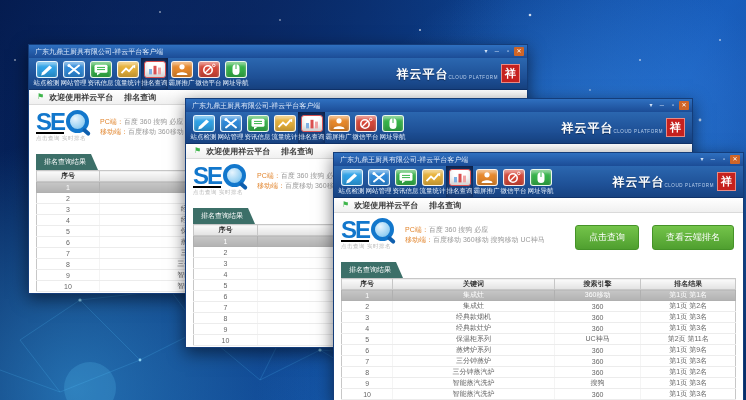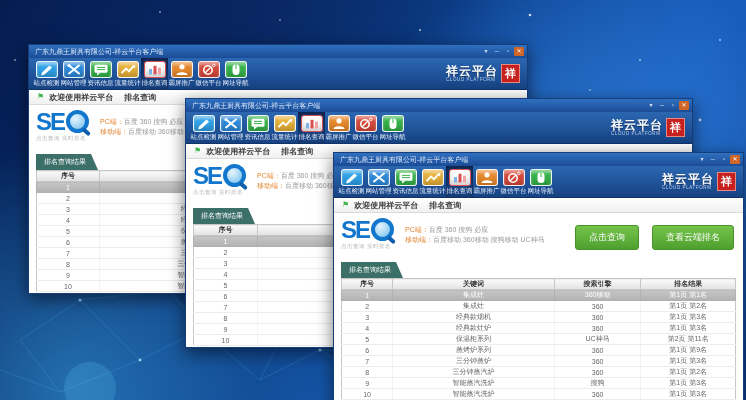--- a/index.html
+++ b/index.html
@@ -44,38 +44,38 @@
   .tool{width:27px;display:flex;flex-direction:column;align-items:center;justify-content:center;
     gap:1px;cursor:pointer;padding:2px 0 1px;}
   .tool.selected{background:linear-gradient(#142f60,#1d4a8c);box-shadow:inset 0 0 5px rgba(0,0,20,.5);}
   .tool-icon{width:20px;height:15px;border-radius:3px;display:flex;align-items:center;justify-content:center;
     border:1px solid rgba(255,255,255,.9);
     box-shadow:inset 0 3px 3px rgba(255,255,255,.45), inset 0 -4px 5px rgba(0,0,0,.18);}
   .tool-icon svg{width:20px;height:15px;display:block;}
   .tool-label{font-size:6.5px;color:#e9f2fd;white-space:nowrap;}
 
   .brand{display:flex;align-items:center;gap:3px;}
-  .brand-text{display:flex;flex-direction:column;align-items:flex-start;}
+  .brand-text{display:flex;flex-direction:row;align-items:flex-end;}
   .brand-name{font-family:"DejaVu Serif", serif;font-weight:bold;font-size:12px;color:#fff;
     letter-spacing:1px;line-height:12px;text-shadow:0 1px 1px rgba(0,0,0,.4);}
   .brand-sub{font-size:4.5px;color:#bcd2ee;letter-spacing:.6px;}
   .brand-seal{width:17px;height:17px;background:#c6211e;border:1px solid #e88a84;color:#fff;
     font-size:11px;font-weight:bold;display:flex;align-items:center;justify-content:center;
     font-family:"DejaVu Serif", serif;}
 
   .welcomebar{height:14px;display:flex;align-items:center;gap:5px;padding:0 8px;
     background:linear-gradient(#ffffff,#f0f0f0);border-bottom:1px solid #dadada;}
   .flag{color:#3db54a;font-size:8px;line-height:1;}
   .welcome-text,.welcome-page{font-size:8px;color:#3c3c3c;font-weight:bold;}
   .welcome-page{margin-left:6px;}
 
   .content{padding:5px 7px 1px;background:#fff;}
   .content-head{display:flex;align-items:flex-start;height:40px;}
   .seo-logo{display:flex;flex-direction:column;}
-  .seo-row{display:flex;align-items:center;}
+  .seo-row{display:flex;align-items:center;text-decoration:underline;}
   .seo-se{font-size:24px;font-weight:bold;color:#1277cc;letter-spacing:-2px;line-height:24px;}
   .seo-mag{width:24px;height:24px;position:relative;margin-left:2px;}
   .seo-ring{position:absolute;left:0;top:0;width:15px;height:15px;border:4px solid #1277cc;border-radius:50%;
     background:radial-gradient(circle at 35% 30%, #e8f5fe 0%, #9fd4f4 60%, #6db8e8 100%);}
   .seo-handle{position:absolute;width:9px;height:3.5px;background:#0f5fae;border-radius:2px;
     right:-1px;bottom:1px;transform:rotate(42deg);}
   .seo-tag{font-size:5.5px;color:#b4b4b4;letter-spacing:.5px;margin-top:1px;}
   .engine-info{margin-left:10px;margin-top:7px;}
   .einfo-line{font-size:7px;line-height:10px;white-space:nowrap;}
   .elabel{color:#e2862f;}

